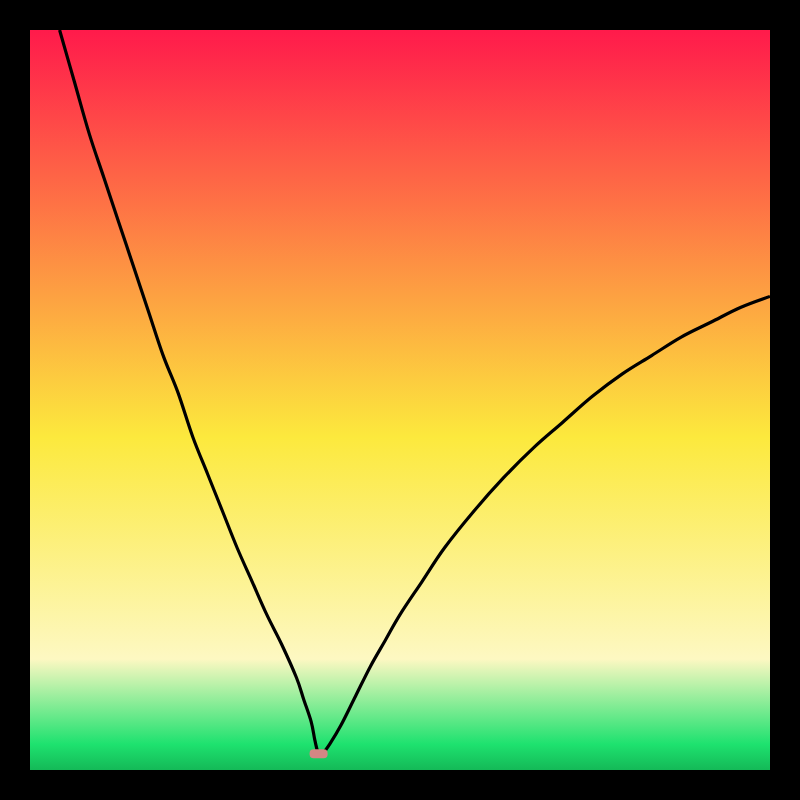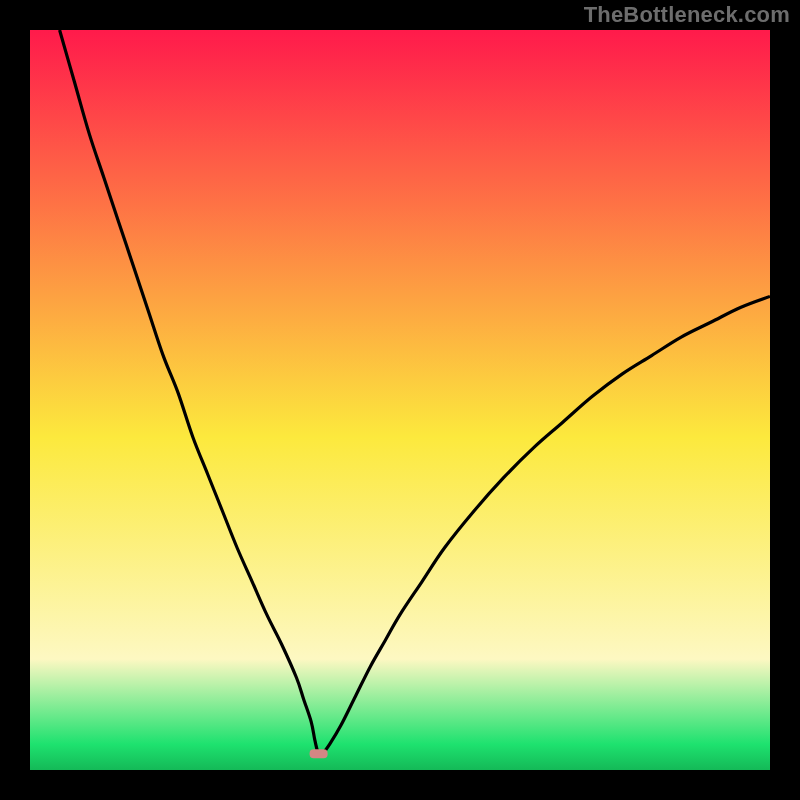--- a/index.html
+++ b/index.html
@@ -33,21 +33,20 @@
     width: 740px;
     height: 740px;
     overflow: hidden;
   }
   svg { display: block; }
 </style>
 </head>
 <body>
 
 <div class="frame">
-  <div class="watermark">TheBottleneck.com</div>
 
   <div class="plot-wrap">
     <svg id="chart-svg" width="740" height="740" viewBox="0 0 740 740" preserveAspectRatio="none">
       <defs>
         <linearGradient id="bg-grad" x1="0" y1="0" x2="0" y2="1">
             <stop offset="0%" stop-color="#ff1a4b"></stop>
             <stop offset="55.00000000000001%" stop-color="#fce93d"></stop>
             <stop offset="85%" stop-color="#fdf8c2"></stop>
             <stop offset="96.5%" stop-color="#1ee26f"></stop>
             <stop offset="100%" stop-color="#14b957"></stop>

